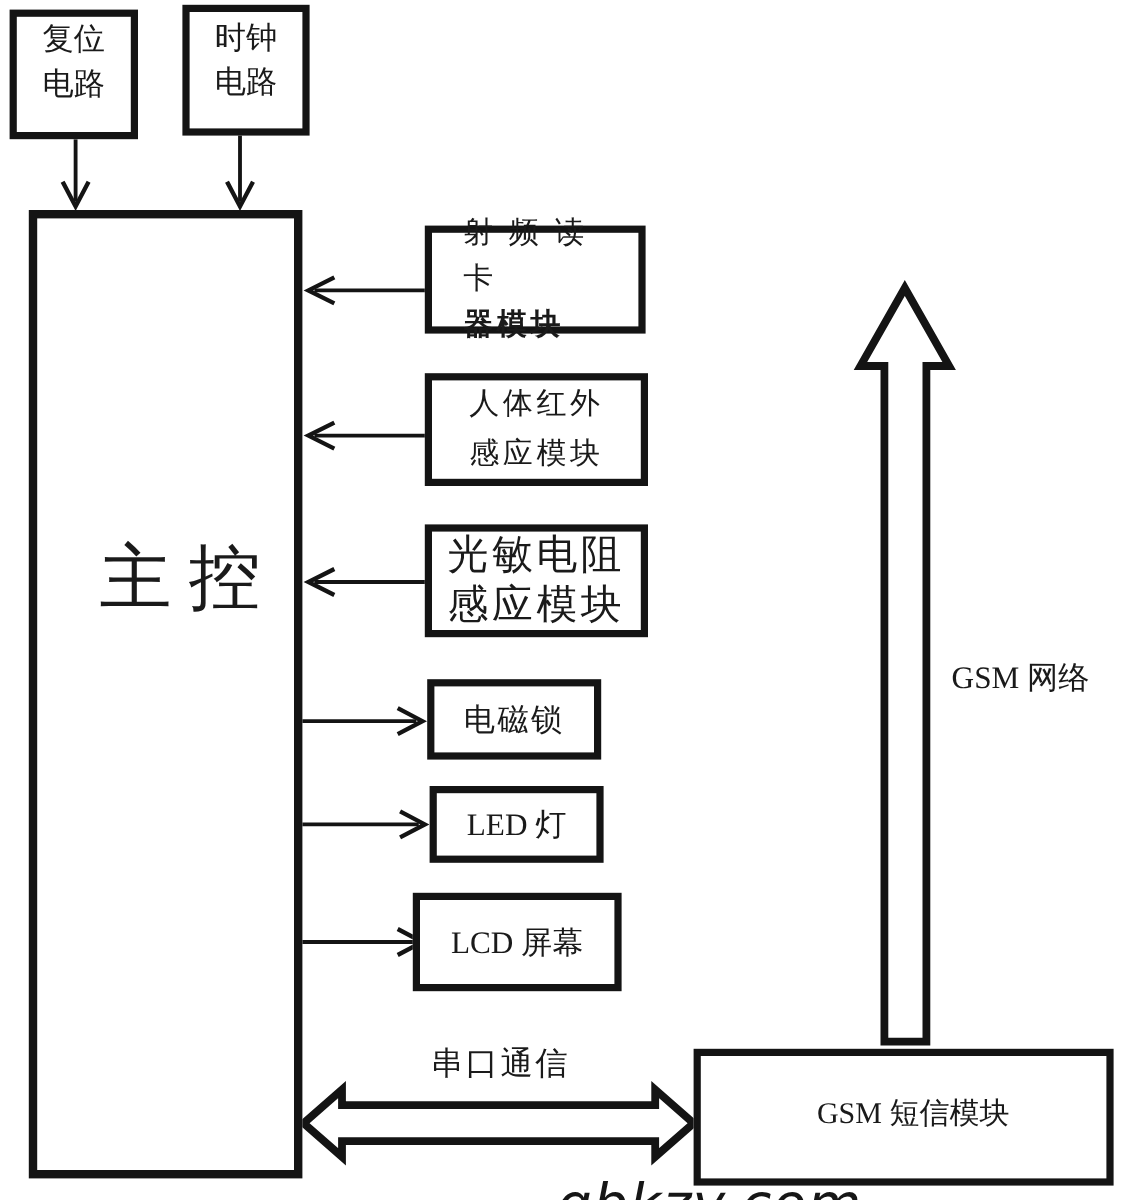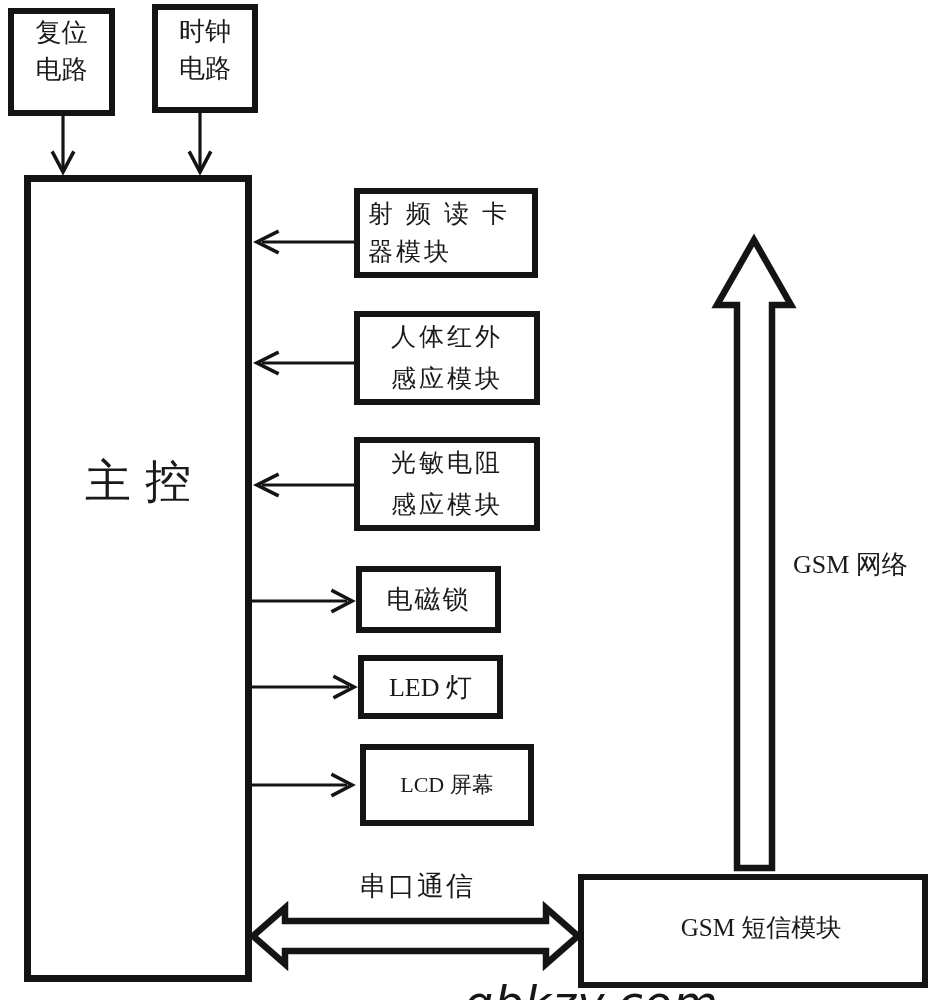--- a/index.html
+++ b/index.html
@@ -13,31 +13,31 @@
   .box {
     position:absolute; box-sizing:border-box; border:6px solid var(--line);
     background:var(--bg); z-index:2; display:flex; flex-direction:column;
     align-items:center; justify-content:center; text-align:center;
   }
   .box .ln { display:block; }
   
   .reset   { left:8px;   top:8px;   width:107px; height:108px; font-size:26px; line-height:37px; padding-bottom:22px; }
   .clock   { left:152px; top:4px;   width:106px; height:109px; font-size:26px; line-height:37px; padding-bottom:18px; }
   .main    { left:24px;  top:175px; width:228px; height:807px; border-width:7px; }
-  .main .ln{ position:absolute; left:0; top:272px; width:100%; text-align:center;
-             font-size:46px; line-height:56px; letter-spacing:14px; text-indent:14px; }
+  .main .ln{ position:absolute; left:12px; top:272px; width:100%; text-align:center;
+             font-size:60px; line-height:56px; letter-spacing:14px; text-indent:14px; }
   .rf      { left:354px; top:188px; width:184px; height:90px; font-size:25px; line-height:38px;
-             align-items:flex-start; text-align:left; padding-left:8px; }
+             align-items:flex-start; text-align:left; padding-left:26px; }
   .rf .l1  { letter-spacing:13px; }
-  .rf .l2  { letter-spacing:3px; }
+  .rf .l2  { letter-spacing:3px;font-weight:bold; }
   .ir      { left:354px; top:311px; width:186px; height:94px; font-size:25px; line-height:42px; letter-spacing:3px; }
-  .ldr     { left:354px; top:437px; width:186px; height:94px; font-size:25px; line-height:42px; letter-spacing:3px;text-align:right; }
+  .ldr     { left:354px; top:437px; width:186px; height:94px; font-size:34px; line-height:42px; letter-spacing:3px;text-align:right; }
   .lock    { left:356px; top:566px; width:145px; height:67px; font-size:26px; letter-spacing:2px; }
   .led     { left:358px; top:655px; width:145px; height:64px; font-size:26px; }
-  .lcd     { left:360px; top:744px; width:174px; height:82px; font-size:22px; }
+  .lcd     { left:344px; top:744px; width:174px; height:82px; font-size:26px; }
   .user    { left:645px; top:55px;  width:250px; height:182px; border-width:7px;
              font-size:26px; line-height:36px; padding-bottom:32px; }
   .gsmbox  { left:578px; top:874px; width:350px; height:114px; font-size:25px; padding-bottom:8px;padding-left:16px; }
   .flabel  { position:absolute; z-index:3; background:transparent; }
   .serial  { left:352px; top:868px; width:130px; text-align:center; font-size:27px; letter-spacing:2px; }
   .gsmnet  { left:793px; top:547px; width:130px; text-align:left; font-size:26px; }
   .wm      { left:464px; top:976px; width:280px; z-index:5;
              font-family:"DejaVu Sans","Liberation Sans",sans-serif;
              font-size:46px; font-weight:500; color:#161616; letter-spacing:1px;font-style:italic; }
   .thin  { stroke:var(--line); stroke-width:3.2; fill:none; }

